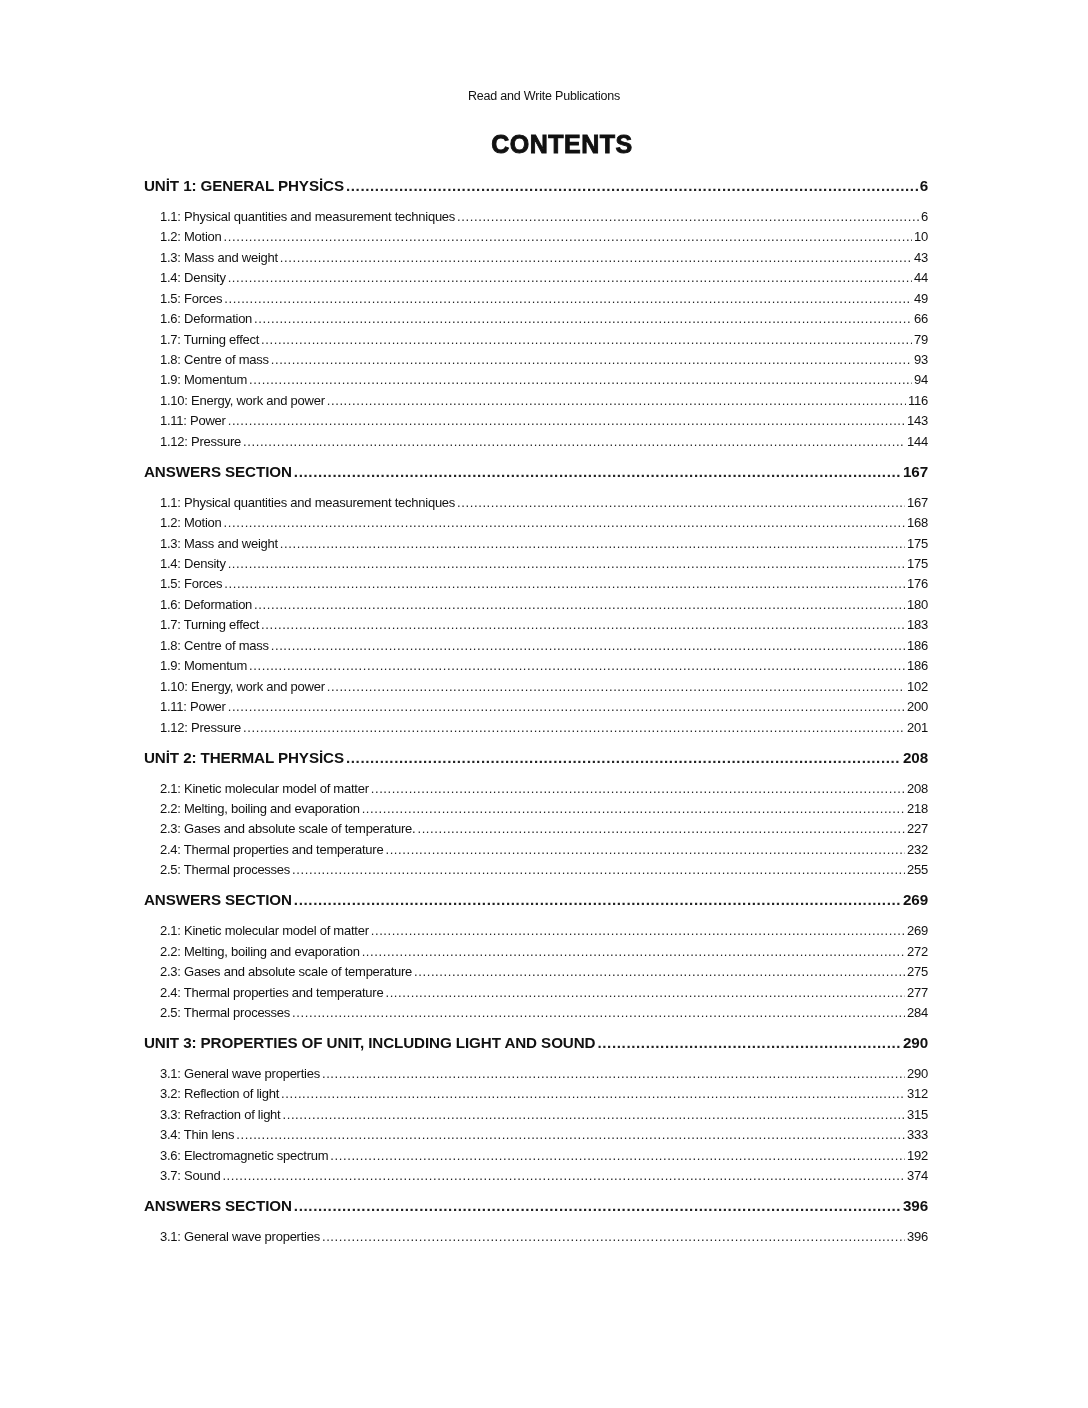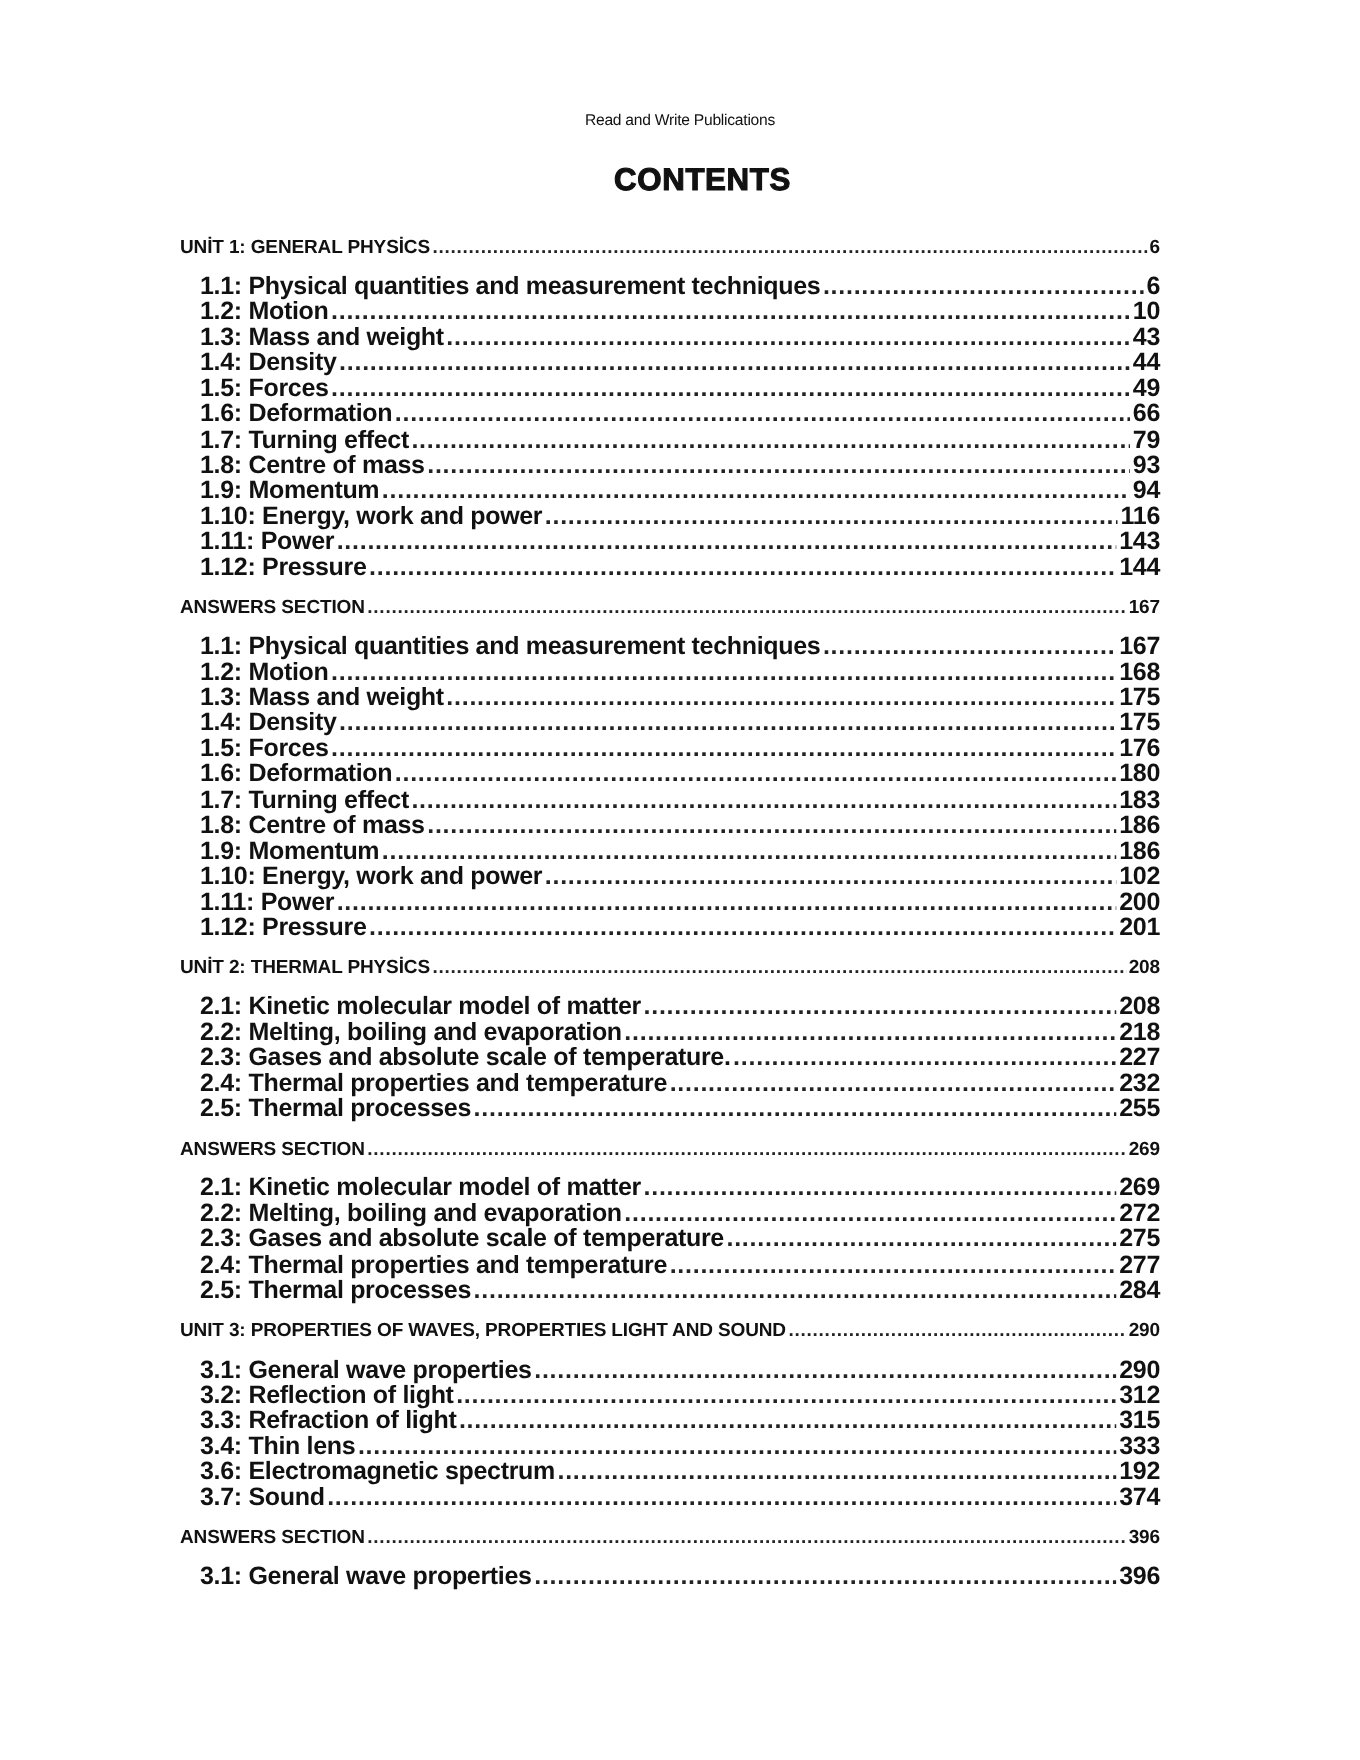--- a/index.html
+++ b/index.html
@@ -41,25 +41,24 @@
     .toc {
       position: absolute;
       top: 176px;
       left: 144px;
       width: 784px;
     }
     .row {
       display: flex;
       align-items: baseline;
       white-space: nowrap;
-      font-size: 20px;
+      font-size: 13px;
       line-height: 20.45px;
       height: 20.45px;
       letter-spacing: -0.25px;
-      font-weight: bold;
     }
     .row .label {
       flex: 0 0 auto;
     }
     .row .leader {
       flex: 1 1 auto;
       overflow: hidden;
       margin: 0 2px;
       letter-spacing: 0.6px;
       color: #222;
@@ -75,21 +74,20 @@
       font-weight: bold;
       font-size: 15.2px;
       margin-bottom: 10.5px;
       letter-spacing: -0.1px;
     }
     .row.entry {
       padding-left: 16px;
     }
     .group {
       margin-bottom: 9.6px;
-      margin-top: 12px;
     }
   </style>
 </head>
 <body>
 
 <div class="running-header">Read and Write Publications</div>
 <div class="page-title">CONTENTS</div>
 
 <div class="toc" id="toc">
     <div class="group">
@@ -293,21 +291,21 @@
   </div>
         <div class="row entry">
     <span class="label">2.5: Thermal processes</span>
     <span class="leader"></span>
     <span class="page">284</span>
   </div>
       </div>
   </div>
     <div class="group">
     <div class="row section">
-      <span class="label">UNIT 3: PROPERTIES OF WAVES, PROPERTIES LIGHT AND SOUND</span>
+      <span class="label">UNIT 3: PROPERTIES OF UNIT, INCLUDING LIGHT AND SOUND</span>
       <span class="leader"></span>
       <span class="page">290</span>
     </div>
     <div class="entries">
         <div class="row entry">
     <span class="label">3.1: General wave properties</span>
     <span class="leader"></span>
     <span class="page">290</span>
   </div>
         <div class="row entry">

